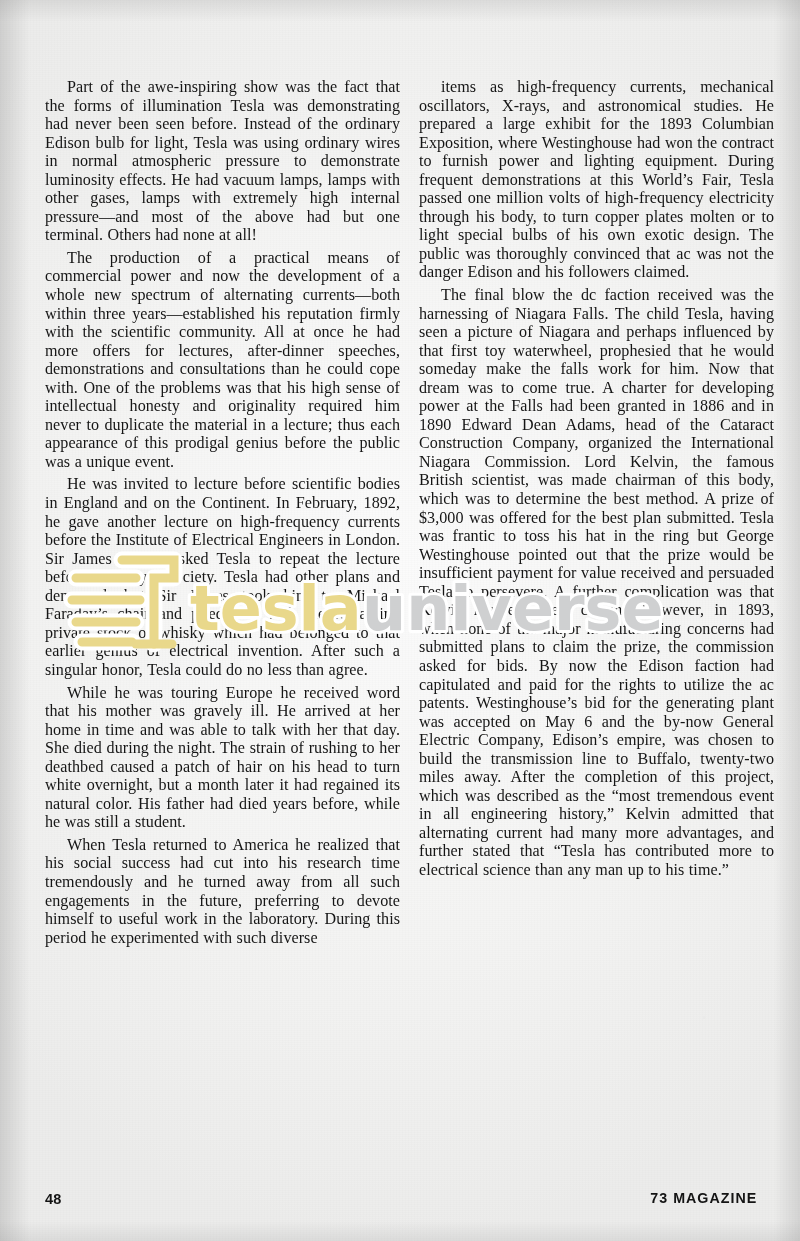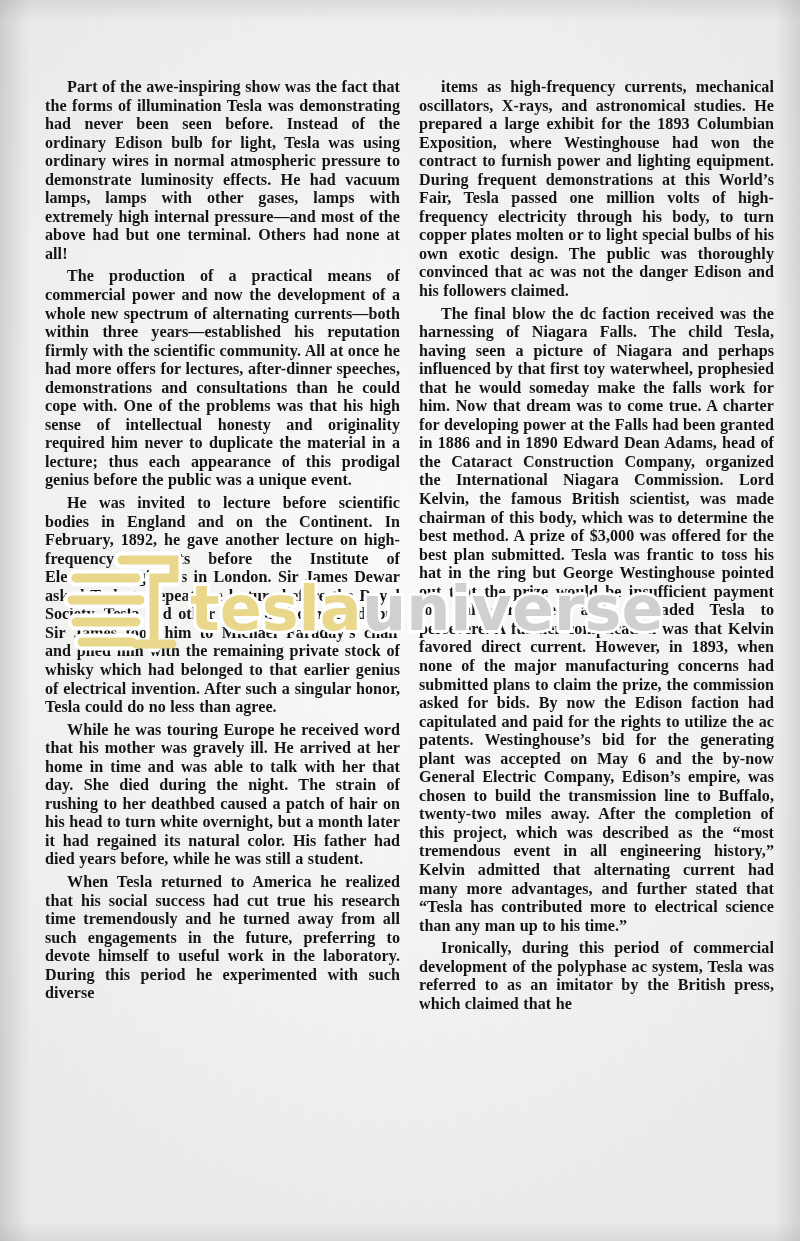--- a/index.html
+++ b/index.html
@@ -69,21 +69,20 @@
   p.para {
     margin: 0 0 4px 0;
     text-indent: 22px;
     text-align: justify;
     text-align-last: left;
     font-size: 16.1px;
     line-height: 18.55px;
     color: #151515;
     letter-spacing: .05px;
     word-spacing: .4px;
-    font-weight: bold;
     -webkit-font-smoothing: none;
   }
   p.para:last-child { margin-bottom: 0; }
 
   
   #footer {
     position: absolute;
     left: 45px;
     right: 43px;
     bottom: 34px;
@@ -156,27 +155,26 @@
 
 <div id="page">
 
   <div id="columns">
 
     <div class="column">
       <p class="para">Part of the awe-inspiring show was the fact that the forms of illumination Tesla was demonstrating had never been seen before. Instead of the ordinary Edison bulb for light, Tesla was using ordinary wires in normal atmospheric pressure to demonstrate luminosity effects. He had vacuum lamps, lamps with other gases, lamps with extremely high internal pressure—and most of the above had but one terminal. Others had none at all!</p>
       <p class="para">The production of a practical means of commercial power and now the development of a whole new spectrum of alternating currents—both within three years—established his reputation firmly with the scientific community. All at once he had more offers for lectures, after-dinner speeches, demonstrations and consultations than he could cope with. One of the problems was that his high sense of intellectual honesty and originality required him never to duplicate the material in a lecture; thus each appearance of this prodigal genius before the public was a unique event.</p>
       <p class="para">He was invited to lecture before scientific bodies in England and on the Continent. In February, 1892, he gave another lecture on high-frequency currents before the Institute of Electrical Engineers in London. Sir James Dewar asked Tesla to repeat the lecture before the Royal Society. Tesla had other plans and demurred, but Sir James took him to Michael Faraday’s chair and plied him with the remaining private stock of whisky which had belonged to that earlier genius of electrical invention. After such a singular honor, Tesla could do no less than agree.</p>
       <p class="para">While he was touring Europe he received word that his mother was gravely ill. He arrived at her home in time and was able to talk with her that day. She died during the night. The strain of rushing to her deathbed caused a patch of hair on his head to turn white overnight, but a month later it had regained its natural color. His father had died years before, while he was still a student.</p>
-      <p class="para">When Tesla returned to America he realized that his social success had cut true his research time tremendously and he turned away from all such engagements in the future, preferring to devote himself to useful work in the laboratory. During this period he experimented with such diverse</p>
+      <p class="para">When Tesla returned to America he realized that his social success had cut into his research time tremendously and he turned away from all such engagements in the future, preferring to devote himself to useful work in the laboratory. During this period he experimented with such diverse</p>
     </div>
 
     <div class="column">
       <p class="para">items as high-frequency currents, mechanical oscillators, X-rays, and astronomical studies. He prepared a large exhibit for the 1893 Columbian Exposition, where Westinghouse had won the contract to furnish power and lighting equipment. During frequent demonstrations at this World’s Fair, Tesla passed one million volts of high-frequency electricity through his body, to turn copper plates molten or to light special bulbs of his own exotic design. The public was thoroughly convinced that ac was not the danger Edison and his followers claimed.</p>
       <p class="para">The final blow the dc faction received was the harnessing of Niagara Falls. The child Tesla, having seen a picture of Niagara and perhaps influenced by that first toy waterwheel, prophesied that he would someday make the falls work for him. Now that dream was to come true. A charter for developing power at the Falls had been granted in 1886 and in 1890 Edward Dean Adams, head of the Cataract Construction Company, organized the International Niagara Commission. Lord Kelvin, the famous British scientist, was made chairman of this body, which was to determine the best method. A prize of $3,000 was offered for the best plan submitted. Tesla was frantic to toss his hat in the ring but George Westinghouse pointed out that the prize would be insufficient payment for value received and persuaded Tesla to persevere. A further complication was that Kelvin favored direct current. However, in 1893, when none of the major manufacturing concerns had submitted plans to claim the prize, the commission asked for bids. By now the Edison faction had capitulated and paid for the rights to utilize the ac patents. Westinghouse’s bid for the generating plant was accepted on May 6 and the by-now General Electric Company, Edison’s empire, was chosen to build the transmission line to Buffalo, twenty-two miles away. After the completion of this project, which was described as the “most tremendous event in all engineering history,” Kelvin admitted that alternating current had many more advantages, and further stated that “Tesla has contributed more to electrical science than any man up to his time.”</p>
-      <p class="para">Ironically, during this period of commercial development of the polyphase ac system, Tesla was referred to as an imitator by the British press, which claimed that he</p>
     </div>
 
   </div>
 
   <div id="watermark">
     <svg viewBox="0 0 720 112" preserveAspectRatio="none" aria-hidden="true">
 
       <g>
         <path class="wm-coil-halo" d="M14 30 H74 M10 52 H78 M14 74 H74 M20 94 H70
                  M60 12 H112 V30 H92 V96 M112 30 V12 H60"></path>
@@ -190,17 +188,21 @@
         <text class="wm-word wm-yellow-fill" x="128" y="82">tesla</text>
       </g>
 
       <g>
         <text class="wm-word-outline" x="300" y="82">universe</text>
         <text class="wm-word wm-grey-fill" x="300" y="82">universe</text>
       </g>
     </svg>
   </div>
 
+  <div id="footer">
+    <div id="page-number">48</div>
+    <div id="magazine-name">73 MAGAZINE</div>
+  </div>
 
   <div id="grain"></div>
   <div id="vignette"></div>
 
 </div>
 
 </body></html>

